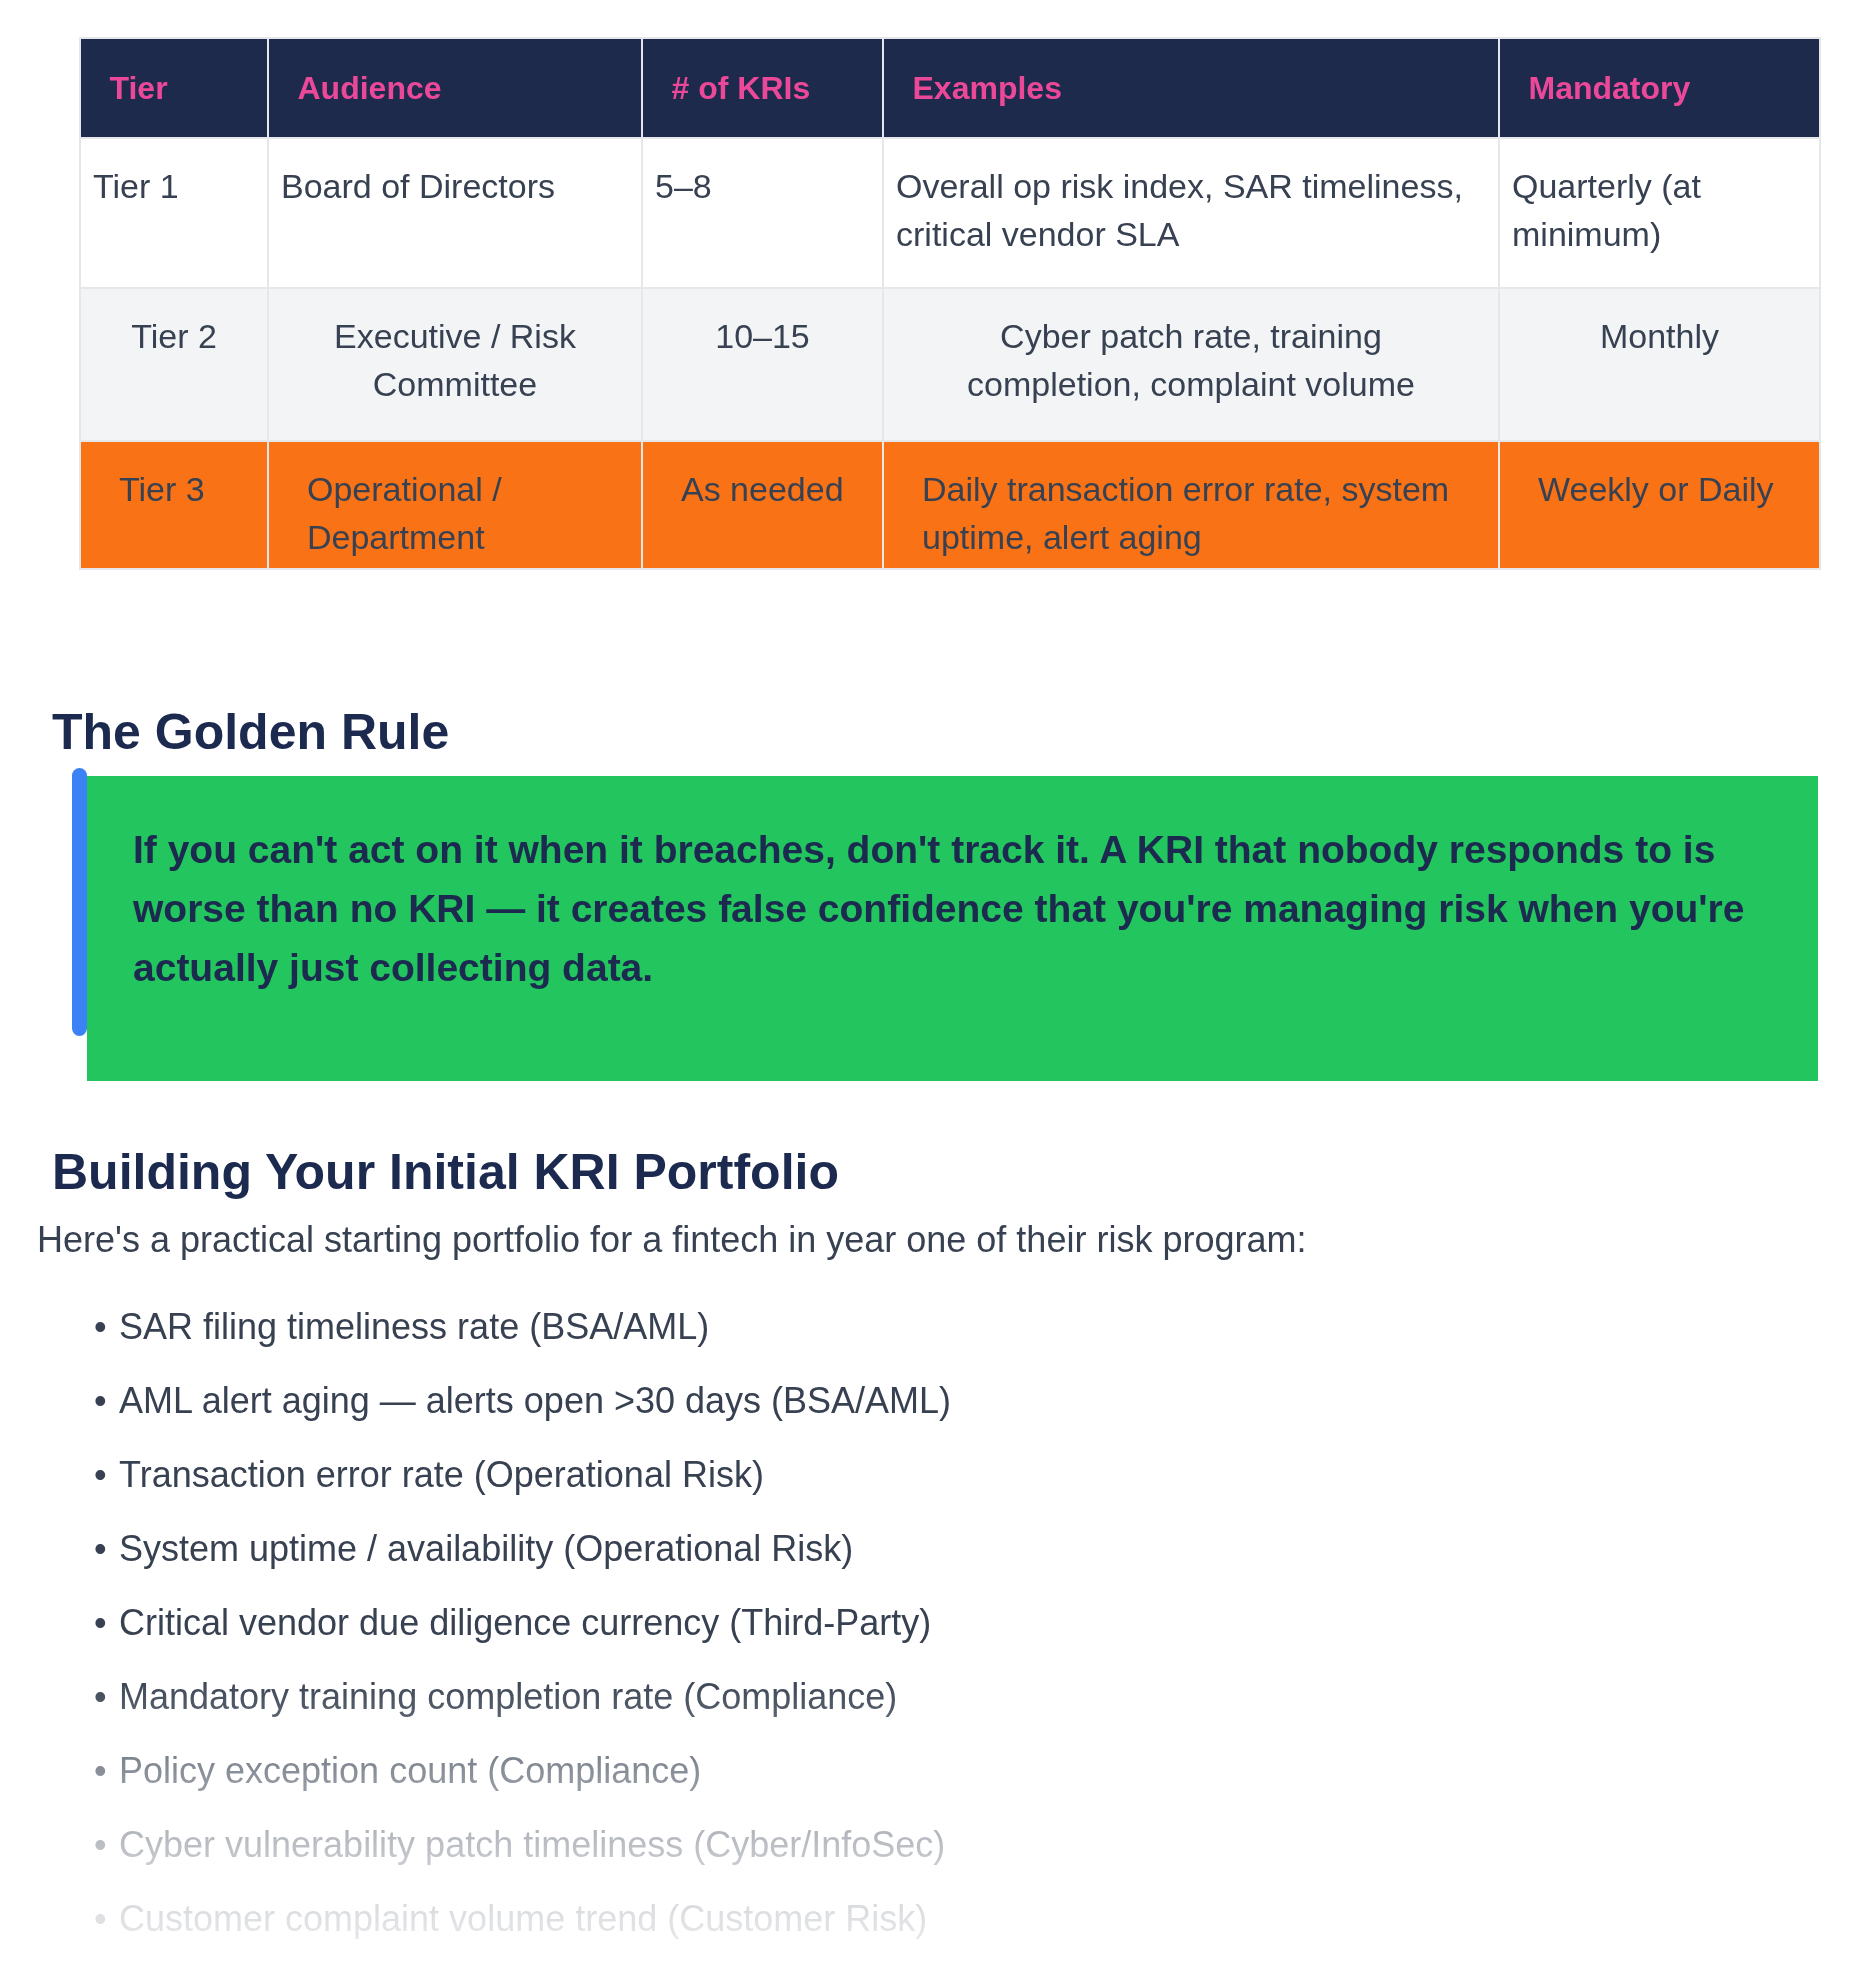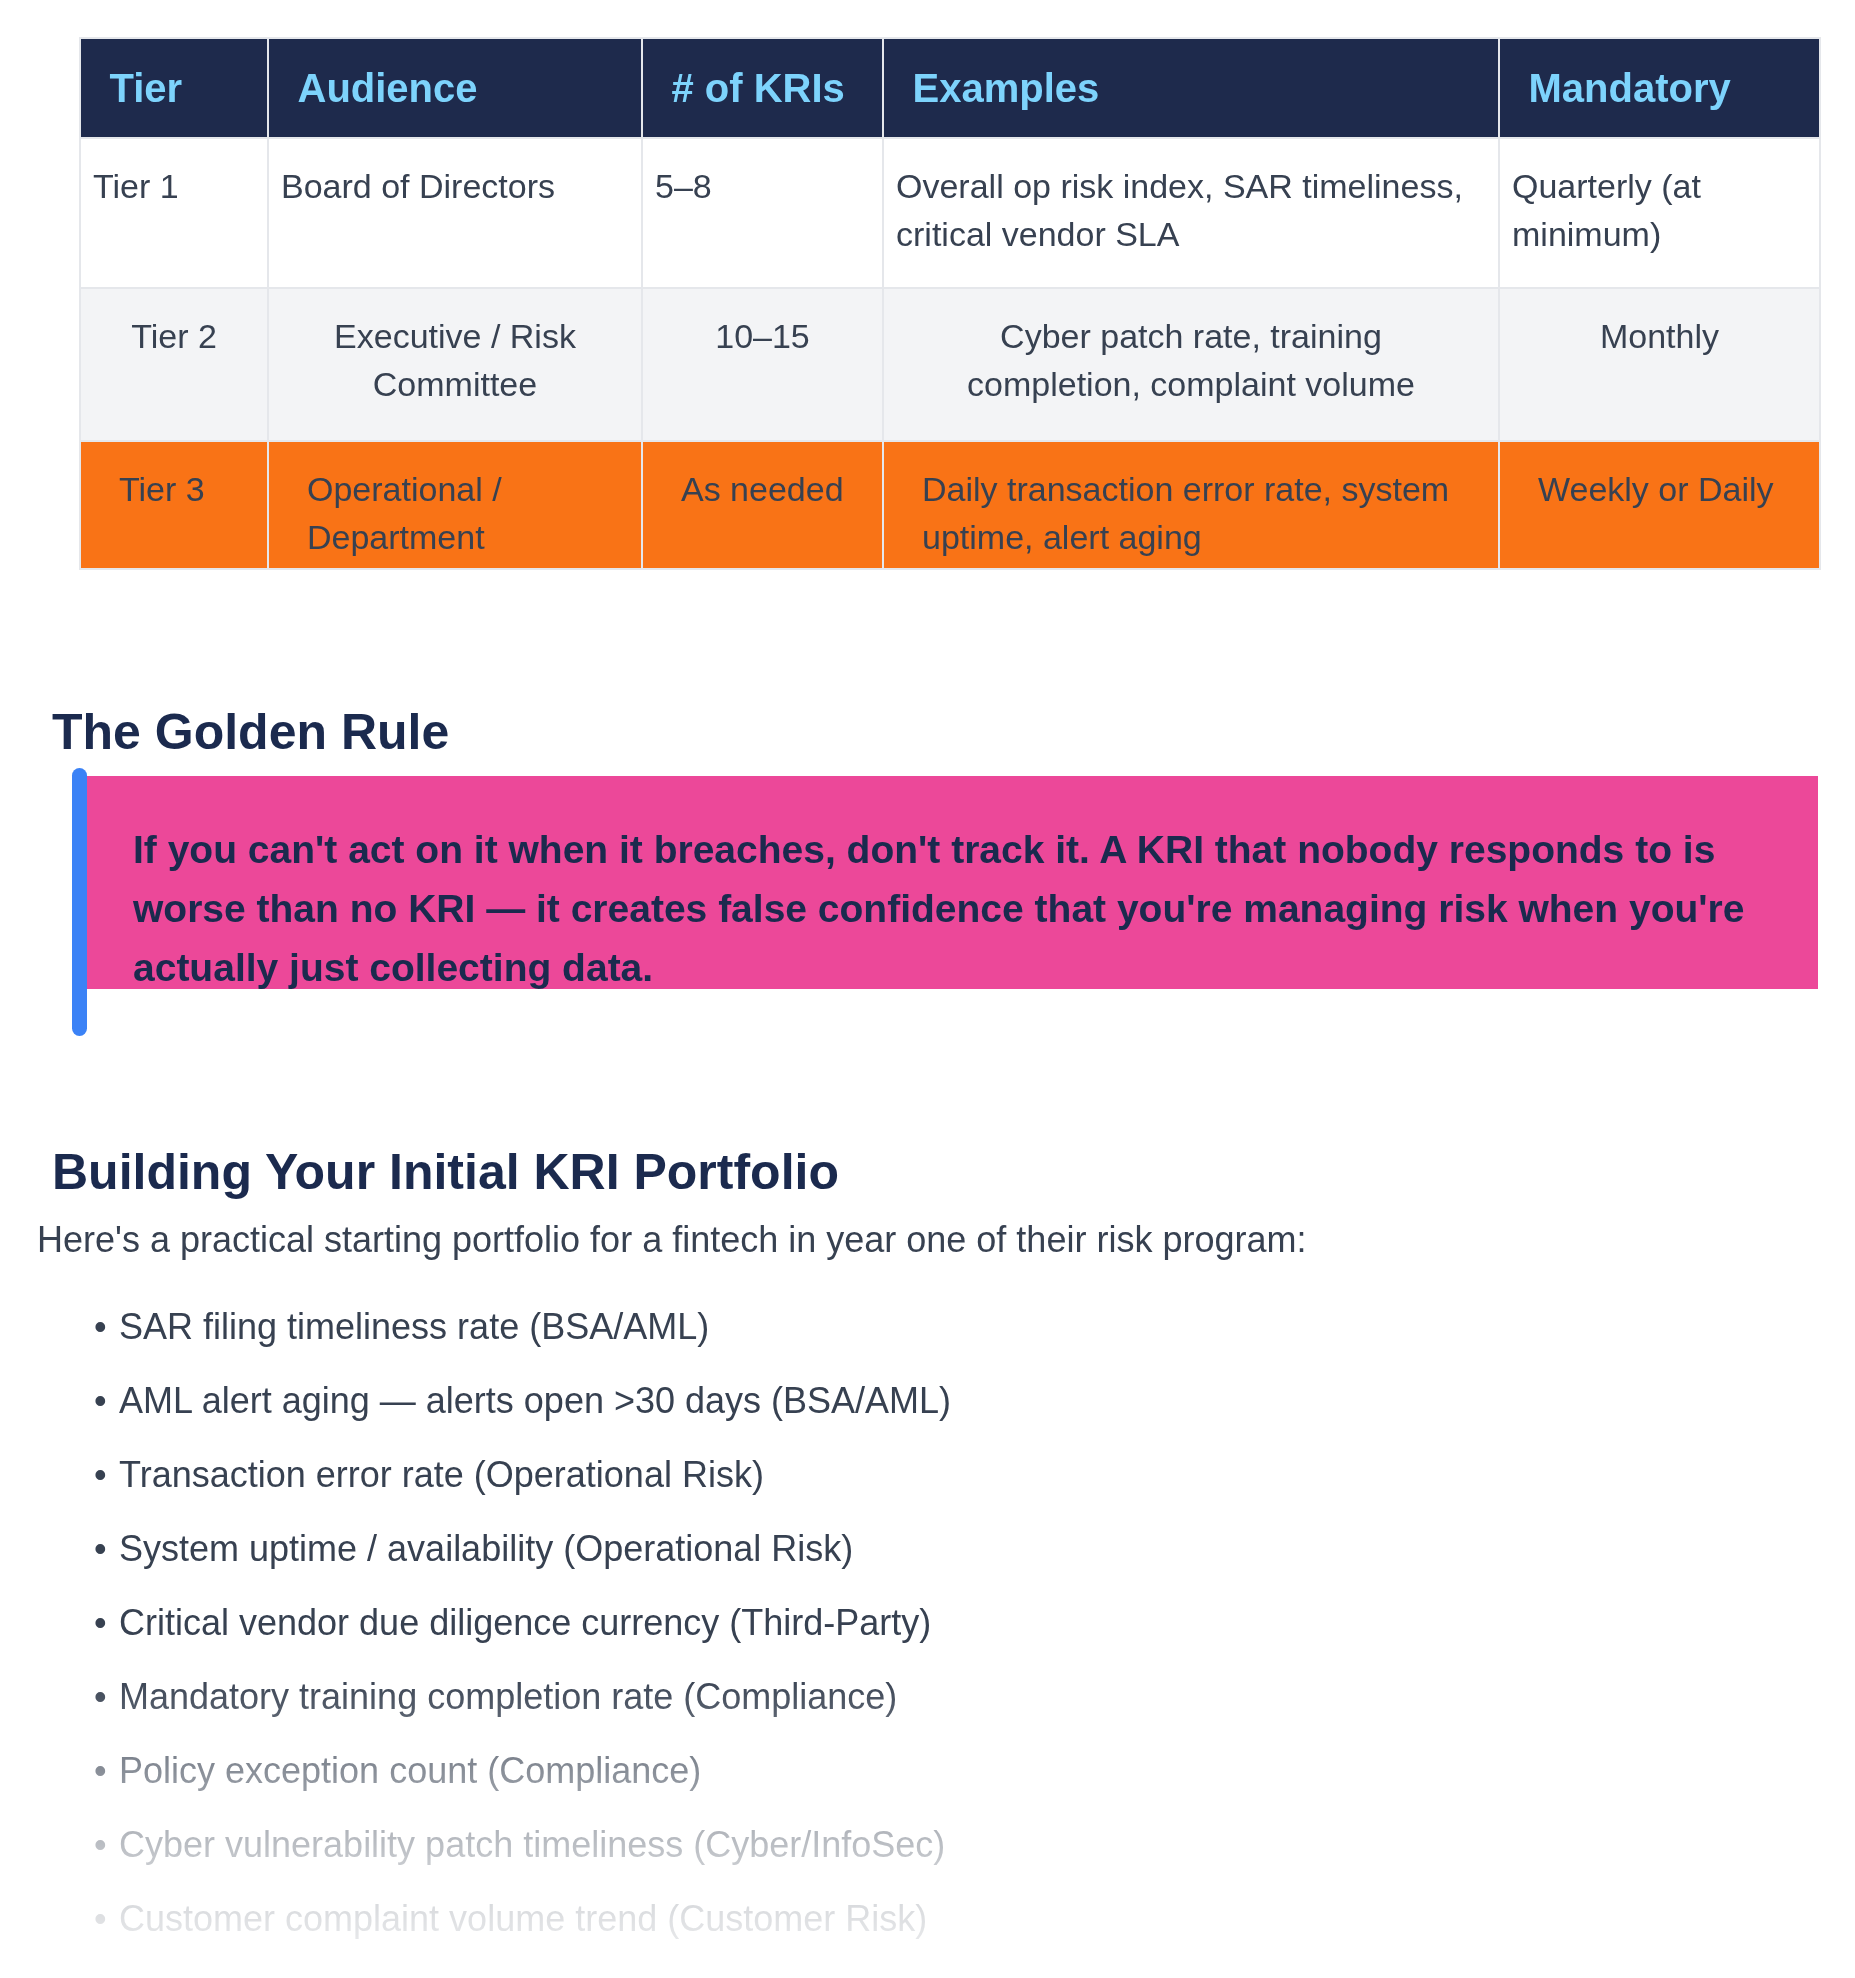--- a/index.html
+++ b/index.html
@@ -10,22 +10,22 @@
   .kri-table {
     position: absolute; left: 79px; top: 37px; width: 1739px;
     border-collapse: collapse; table-layout: fixed;
     border: 2.7px solid #e5e7eb;
   }
   .kri-table th, .kri-table td {
     border: 2.7px solid #e5e7eb; text-align: left; vertical-align: top;
     padding: 23px 28.5px 0 28.5px; box-sizing: border-box;
   }
   .kri-table th {
-    background: #1e2a4c; color: #7dd3fc; font-weight: bold;
-    font-size: 40px; height: 100px; vertical-align: middle; padding-top: 0;
+    background: #1e2a4c; color: #ec4899; font-weight: bold;
+    font-size: 32px; height: 100px; vertical-align: middle; padding-top: 0;
     border-color: #e5e7eb;
   }
   .kri-table td {
     font-size: 34px; line-height: 48px; color: #374151;
   }
   .kri-table tr.row-1 td { height: 150px; background: #ffffff; padding-left: 12px; }
   .kri-table tr.row-2 td { height: 153px; background: #f3f4f6; text-align: center; }
   .kri-table tr.row-3 td { height: 128px; background: #f97316; padding-left: 38px; }
 
   .h2 {
@@ -34,22 +34,22 @@
     white-space: nowrap;
   }
   .h2.golden { top: 691px; }
   .h2.building { top: 1131px; }
 
   .callout-bar {
     position: absolute; left: 72px; top: 768px; width: 15px; height: 268px;
     background: #3b82f6; border-radius: 8px;
   }
   .callout {
-    position: absolute; left: 87px; top: 776px; width: 1731px; height: 213px;
-    background: #ec4899;
+    position: absolute; left: 87px; top: 776px; width: 1731px; height: 305px;
+    background: #22c55e;
   }
   .callout-text {
     position: absolute; left: 46px; top: 44px; width: 1657px; margin: 0;
     font-size: 39px; line-height: 59px; font-weight: bold; color: #1b2a4e;
   }
 
   .intro {
     position: absolute; left: 37px; top: 1218px; margin: 0;
     font-size: 36px; line-height: 43px; color: #374151; white-space: nowrap;
   }

